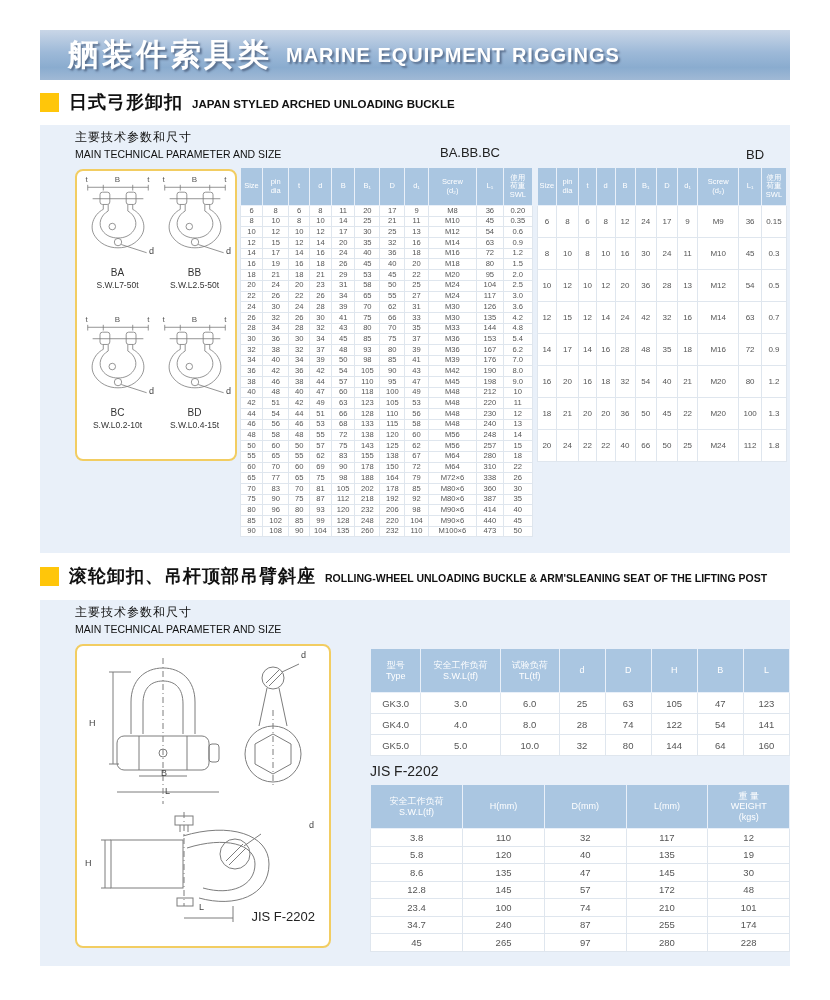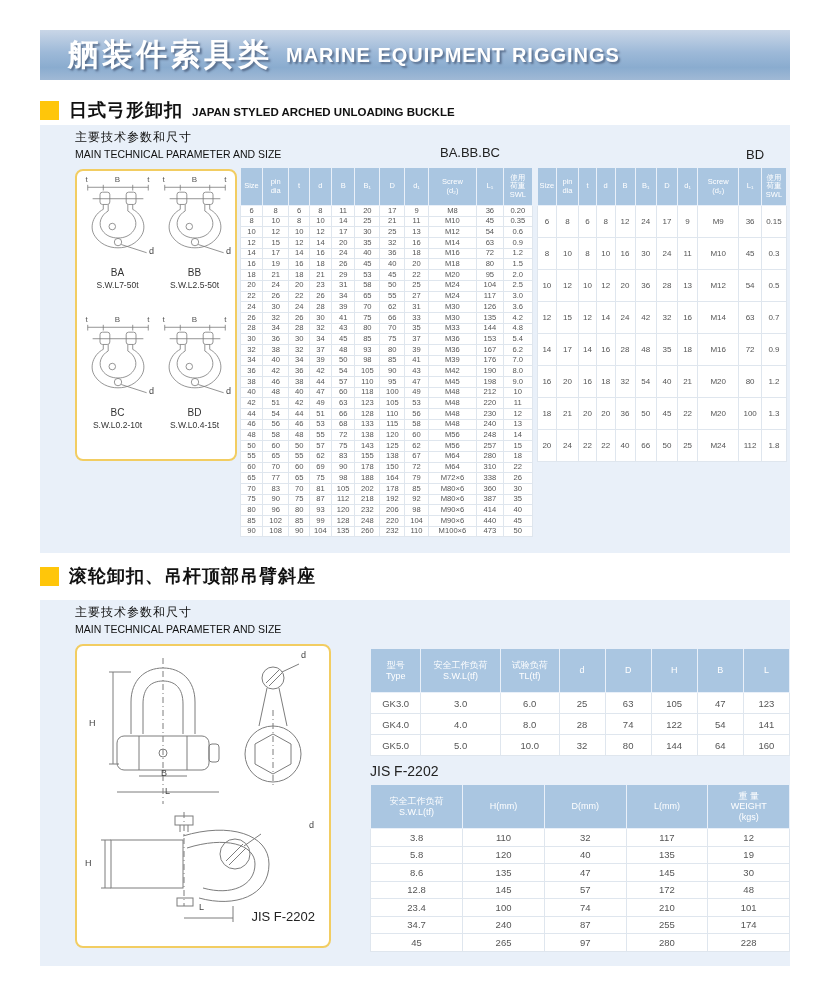--- a/index.html
+++ b/index.html
@@ -78,21 +78,21 @@
 </head>
 <body>
 
 <div id="page">
 
   <div class="banner">
     <span class="cn">舾装件索具类</span>
     <span class="en">MARINE EQUIPMENT RIGGINGS</span>
   </div>
 
-  <div class="sec-head" style="top:98px;">
+  <div class="sec-head" style="top:90px;">
     <span class="bullet"></span>
     <span class="cn">日式弓形卸扣</span>
     <span class="en">JAPAN STYLED ARCHED  UNLOADING BUCKLE</span>
   </div>
 
   <div class="panel" id="panel1">
     <div class="param">
       <div class="cn">主要技术参数和尺寸</div>
       <div class="en">MAIN TECHNICAL PARAMETER AND SIZE</div>
     </div>
@@ -759,20 +759,21 @@
               <td>1.8</td>
             </tr>
           </tbody>
         </table>
     </div>
   </div>
 
   <div class="sec-head" style="top:564px;">
     <span class="bullet"></span>
     <span class="cn">滚轮卸扣、吊杆顶部吊臂斜座</span>
+    <span class="en" style="font-size:10.5px">ROLLING-WHEEL UNLOADING BUCKLE &amp; ARM'SLEANING SEAT OF THE LIFTING POST</span>
   </div>
 
   <div class="panel" id="panel2">
     <div class="param">
       <div class="cn">主要技术参数和尺寸</div>
       <div class="en">MAIN TECHNICAL PARAMETER AND SIZE</div>
     </div>
 
     <div class="diag-box" id="diag-box2">
 

